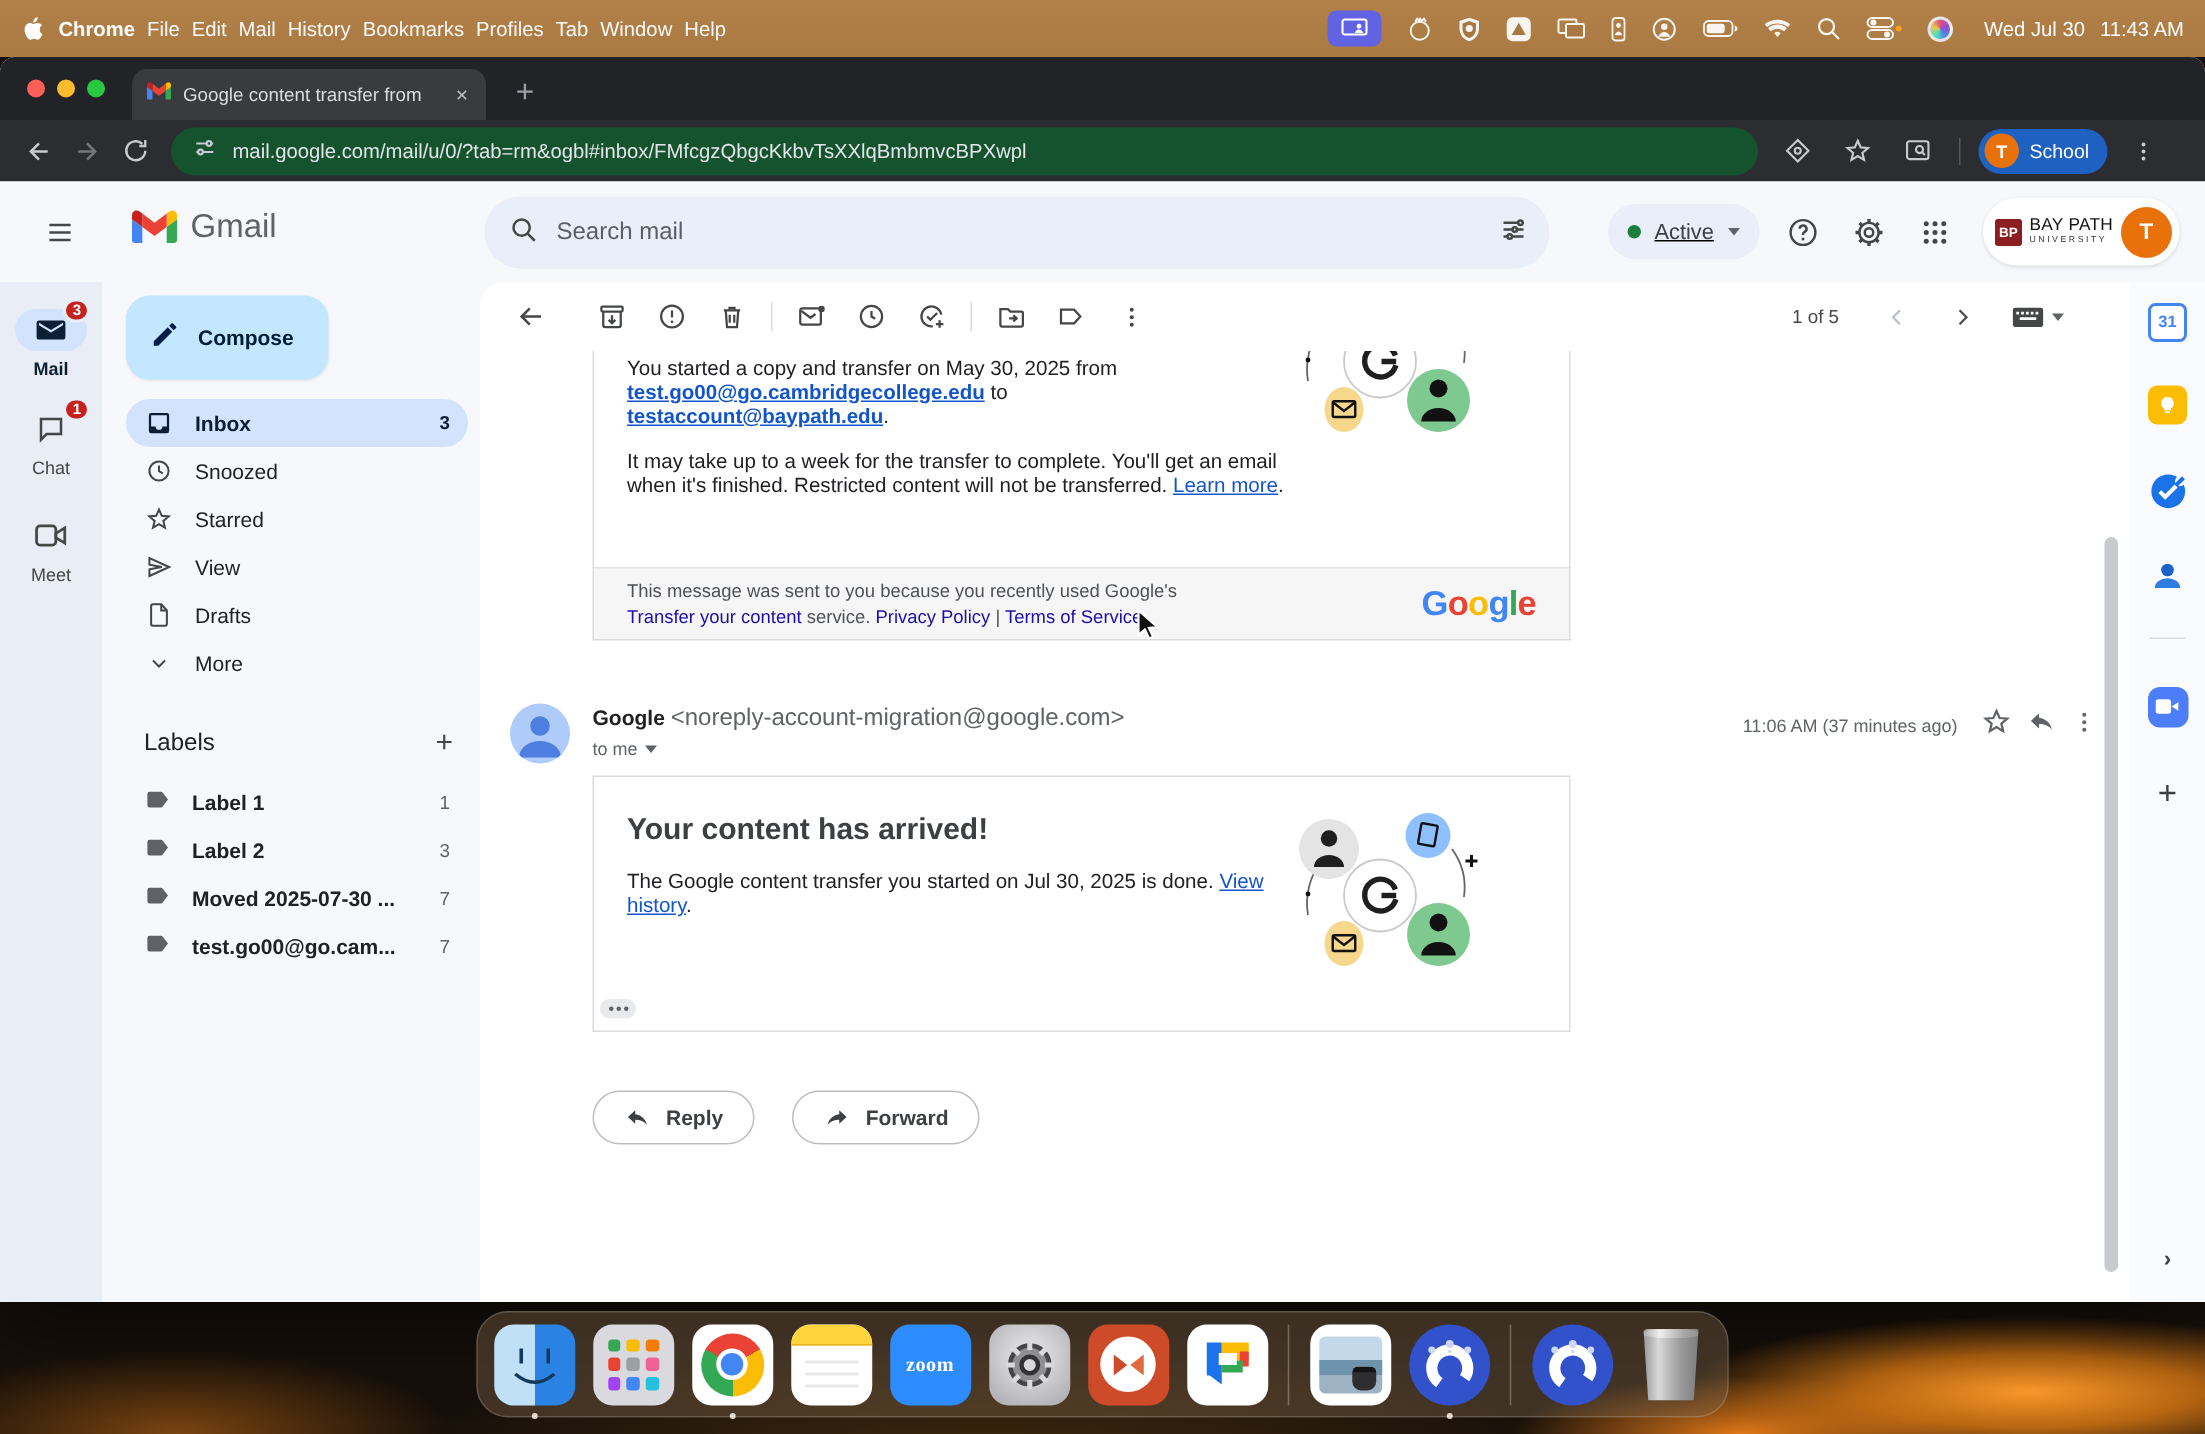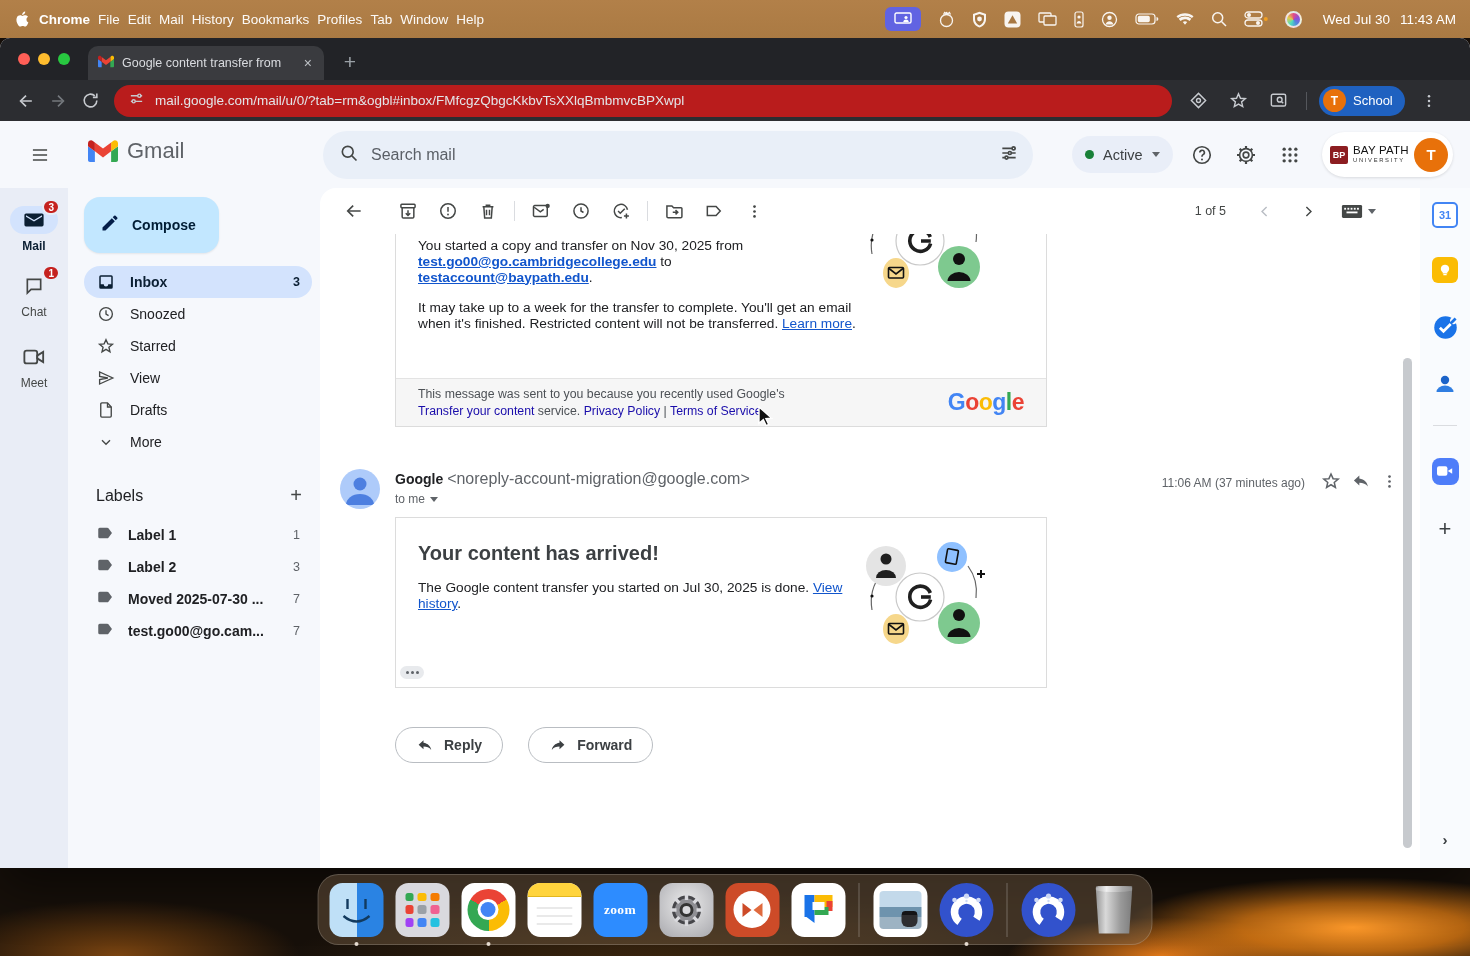--- a/index.html
+++ b/index.html
@@ -38,39 +38,39 @@
   .tl { width:12px; height:12px; border-radius:50%; }
   .tl.red{background:#ff5f57;} .tl.yellow{background:#febc2e;} .tl.green{background:#28c840;}
   .tab { position:absolute; left:88px; top:8px; width:236px; height:34px; background:#3a3b3f;
     border-radius:10px 10px 0 0; display:flex; align-items:center; padding:0 10px; gap:8px; }
   .tab-title { color:#dadce0; font-size:12.5px; white-space:nowrap; overflow:hidden; flex:1; }
   .tab-close { color:#bdc1c6; font-size:14px; line-height:1; padding:0 2px; }
   .newtab { position:absolute; left:336px; top:10px; color:#9aa0a6; font-size:21px; line-height:28px; width:28px; text-align:center; }
   .navbar { position:absolute; left:0; top:42px; width:100%; height:41px; background:#2c2d31; display:flex; align-items:center; padding:0 10px; }
   .nbtn { width:32px; height:32px; display:flex; align-items:center; justify-content:center; color:#c7cacf; }
   .nbtn.dim { color:#74787d; }
-  .omnibox { margin-left:8px; width:1058px; height:32px; background:#b91c1c; border-radius:16px;
+  .omnibox { margin-left:8px; width:1058px; height:32px; background:#14532d; border-radius:16px;
     display:flex; align-items:center; padding:0 14px; gap:10px; }
   .url { color:#e3e5e8; font-size:13.5px; white-space:nowrap; overflow:hidden; }
   .nav-right { display:flex; align-items:center; margin-left:10px; gap:8px; }
   .vsep { width:1px; height:18px; background:#55575c; margin:0 4px; }
   .profile-pill { height:30px; background:#1f61c0; border-radius:15px; display:flex; align-items:center; gap:7px; padding:0 12px 0 4px; }
   .pp-avatar { width:23px; height:23px; border-radius:50%; background:#e8710a; color:#fff; font-size:12px; font-weight:700; display:flex; align-items:center; justify-content:center; }
   .pp-name { color:#fff; font-size:13px; }
 
   
   .page { position:absolute; left:0; top:83px; width:1470px; height:747px; background:#f6f8fc; }
   .gheader { position:absolute; left:0; top:0; width:100%; height:67px; }
   .hamburger { position:absolute; left:20px; top:14px; width:40px; height:40px; display:flex; align-items:center; justify-content:center; color:#444746; }
   .gmail-logo { position:absolute; left:88px; top:17px; display:flex; align-items:center; gap:9px; }
   .gmail-word { font-size:22px; color:#5f6368; }
   .searchbar { position:absolute; left:323px; top:10px; width:710px; height:48px; background:#e9eff8; border-radius:24px; display:flex; align-items:center; padding:0 14px 0 16px; gap:12px; }
   .searchbar input { flex:1; border:none; outline:none; background:transparent; font-size:16px; color:#202124; font-family:"Liberation Sans",sans-serif; }
   .searchbar input::placeholder { color:#5a5f66; opacity:1; }
-  .active-pill { position:absolute; left:1072px; top:15px; height:37px; background:#e9eef8; border-radius:19px; display:flex; align-items:center; gap:9px; padding:0 13px; }
+  .active-pill { position:absolute; left:1072px; top:15px; height:37px; background:#e9eef8; border-radius:19px; display:flex; align-items:center; gap:9px; padding:0 13px;text-decoration:underline; }
   .adot { width:9px; height:9px; border-radius:50%; background:#188038; }
   .active-label { font-size:14.5px; color:#3c4043; }
   .caret-down { width:0; height:0; border-left:4.5px solid transparent; border-right:4.5px solid transparent; border-top:5px solid #5f6368; }
   .ibtn { position:absolute; top:14px; width:40px; height:40px; display:flex; align-items:center; justify-content:center; color:#444746; }
   .org-card { position:absolute; left:1322px; top:11px; width:131px; height:45px; background:#fff; border-radius:23px; box-shadow:0 1px 3px rgba(0,0,0,.12); display:flex; align-items:center; padding:0 5px 0 8px; gap:5px; }
   .org-mark { width:18px; height:18px; background:#8c1d21; color:#fff; font-size:9px; font-weight:700; border-radius:2px; display:flex; align-items:center; justify-content:center; flex-shrink:0; }
   .org-text { line-height:1; flex:1; }
   .org-name { font-size:11.5px; font-weight:400; color:#111; letter-spacing:.2px; }
   .org-sub { font-size:5.8px; letter-spacing:1.7px; color:#333; margin-top:2px; }
   .org-avatar { width:34px; height:34px; border-radius:50%; background:#e8710a; color:#fff; font-size:15px; font-weight:700; display:flex; align-items:center; justify-content:center; flex-shrink:0; }
@@ -680,21 +680,21 @@
                   </g>
                 </svg>
                 <span class="caret-down" style="margin-left:5px;"></span>
               </span>
           </div>
         </div>
 
         <div class="card card1">
           <div class="m1text">
             <p>
-              <span>You started a copy and transfer on Nov 30, 2025 from</span><br>
+              <span>You started a copy and transfer on May 30, 2025 from</span><br>
               <span class="elink b">test.go00@go.cambridgecollege.edu</span><span> to</span><br>
               <span class="elink b">testaccount@baypath.edu</span><span>.</span>
             </p>
             <p>
               <span>It may take up to a week for the transfer to complete. You'll get an email when it's finished. Restricted content will not be transferred.</span>
               <span class="elink">Learn more</span><span>.</span>
             </p>
           </div>
           <div class="illus clip1">
             <svg width="132" height="120" viewBox="0 0 132 120" fill="none">

